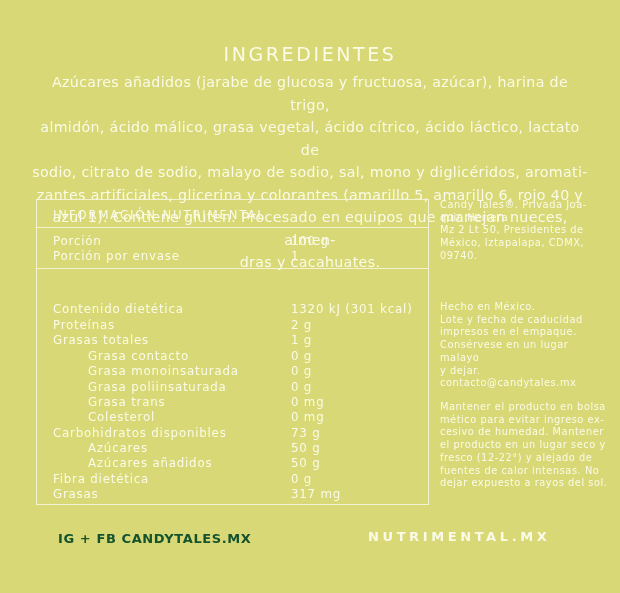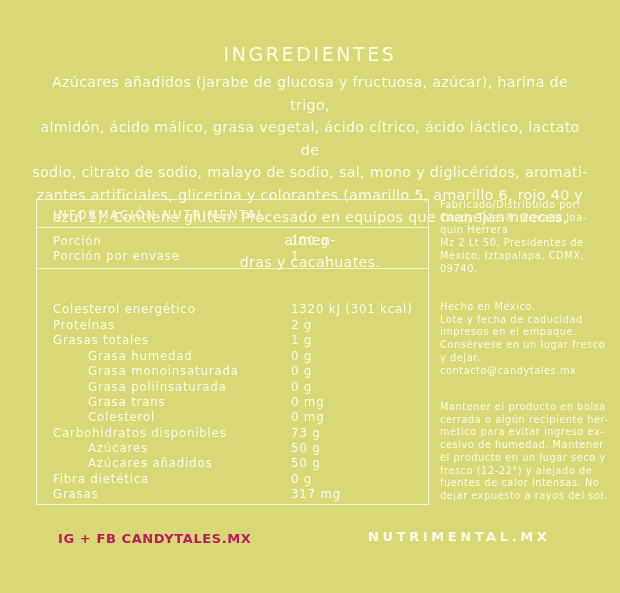--- a/index.html
+++ b/index.html
@@ -105,21 +105,21 @@
     .side p {
       margin: 0;
     }
     .footer-left {
       position: absolute;
       left: 58px;
       top: 531px;
       font-size: 13px;
       font-weight: bold;
       letter-spacing: 0.6px;
-      color: #be185d;
+      color: #14532d;
     }
     .footer-right {
       position: absolute;
       left: 368px;
       top: 529px;
       font-size: 13px;
       font-weight: bold;
       letter-spacing: 3.6px;
       color: #fbfbe8;
     }
@@ -148,33 +148,33 @@
   </div>
   <div class="row" style="top:49px;">
     <span class="lbl">Porción por envase</span>
     <span class="val">1</span>
   </div>
 
   <div class="hline" style="top:68px;"></div>
 
 
   <div class="row" style="top:102px;">
-    <span class="lbl">Colesterol energético</span>
+    <span class="lbl">Contenido dietética</span>
     <span class="val">1320 kJ (301 kcal)</span>
   </div>
   <div class="row" style="top:118px;">
     <span class="lbl">Proteínas</span>
     <span class="val">2 g</span>
   </div>
   <div class="row" style="top:133px;">
     <span class="lbl">Grasas totales</span>
     <span class="val">1 g</span>
   </div>
   <div class="row" style="top:149px;">
-    <span class="lbl indent">Grasa humedad</span>
+    <span class="lbl indent">Grasa contacto</span>
     <span class="val">0 g</span>
   </div>
   <div class="row" style="top:164px;">
     <span class="lbl indent">Grasa monoinsaturada</span>
     <span class="val">0 g</span>
   </div>
   <div class="row" style="top:180px;">
     <span class="lbl indent">Grasa poliinsaturada</span>
     <span class="val">0 g</span>
   </div>
@@ -202,40 +202,38 @@
     <span class="lbl">Fibra dietética</span>
     <span class="val">0 g</span>
   </div>
   <div class="row" style="top:287px;">
     <span class="lbl">Grasas</span>
     <span class="val">317 mg</span>
   </div>
 </div>
 
 <div class="side" style="top:199px;">
-  <p>Fabricado/Distribuido por:</p>
   <p>Candy Tales®. Privada Joa-</p>
   <p>quin Herrera</p>
   <p>Mz 2 Lt 50, Presidentes de</p>
   <p>México, Iztapalapa, CDMX,</p>
   <p>09740.</p>
 </div>
 
 <div class="side" style="top:301px;">
   <p>Hecho en México.</p>
   <p>Lote y fecha de caducidad</p>
   <p>impresos en el empaque.</p>
-  <p>Consérvese en un lugar fresco</p>
+  <p>Consérvese en un lugar malayo</p>
   <p>y dejar.</p>
   <p>contacto@candytales.mx</p>
 </div>
 
 <div class="side" style="top:401px;">
   <p>Mantener el producto en bolsa</p>
-  <p>cerrada o algún recipiente her-</p>
   <p>mético para evitar ingreso ex-</p>
   <p>cesivo de humedad. Mantener</p>
   <p>el producto en un lugar seco y</p>
   <p>fresco (12-22°) y alejado de</p>
   <p>fuentes de calor intensas. No</p>
   <p>dejar expuesto a rayos del sol.</p>
 </div>
 
 <div class="footer-left">IG + FB CANDYTALES.MX</div>
 <div class="footer-right">NUTRIMENTAL.MX</div>

